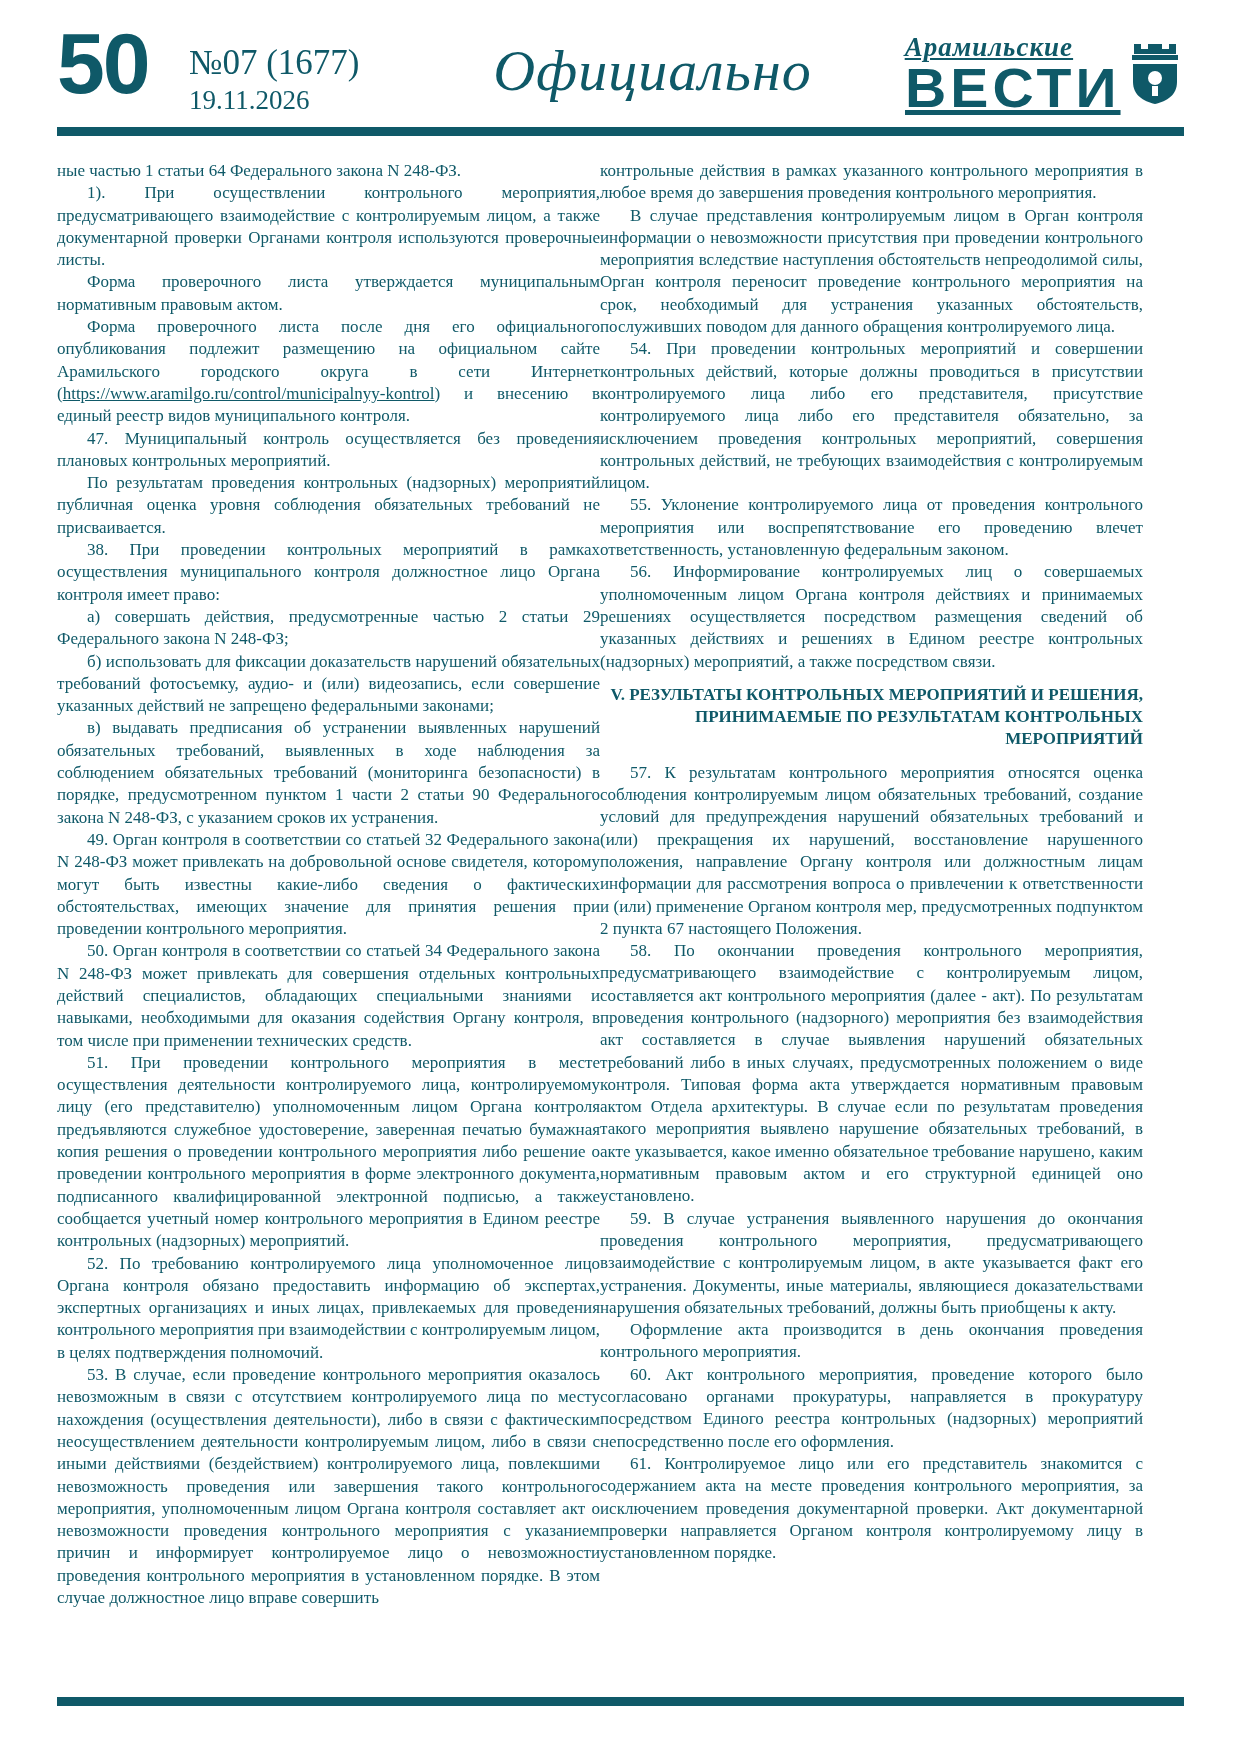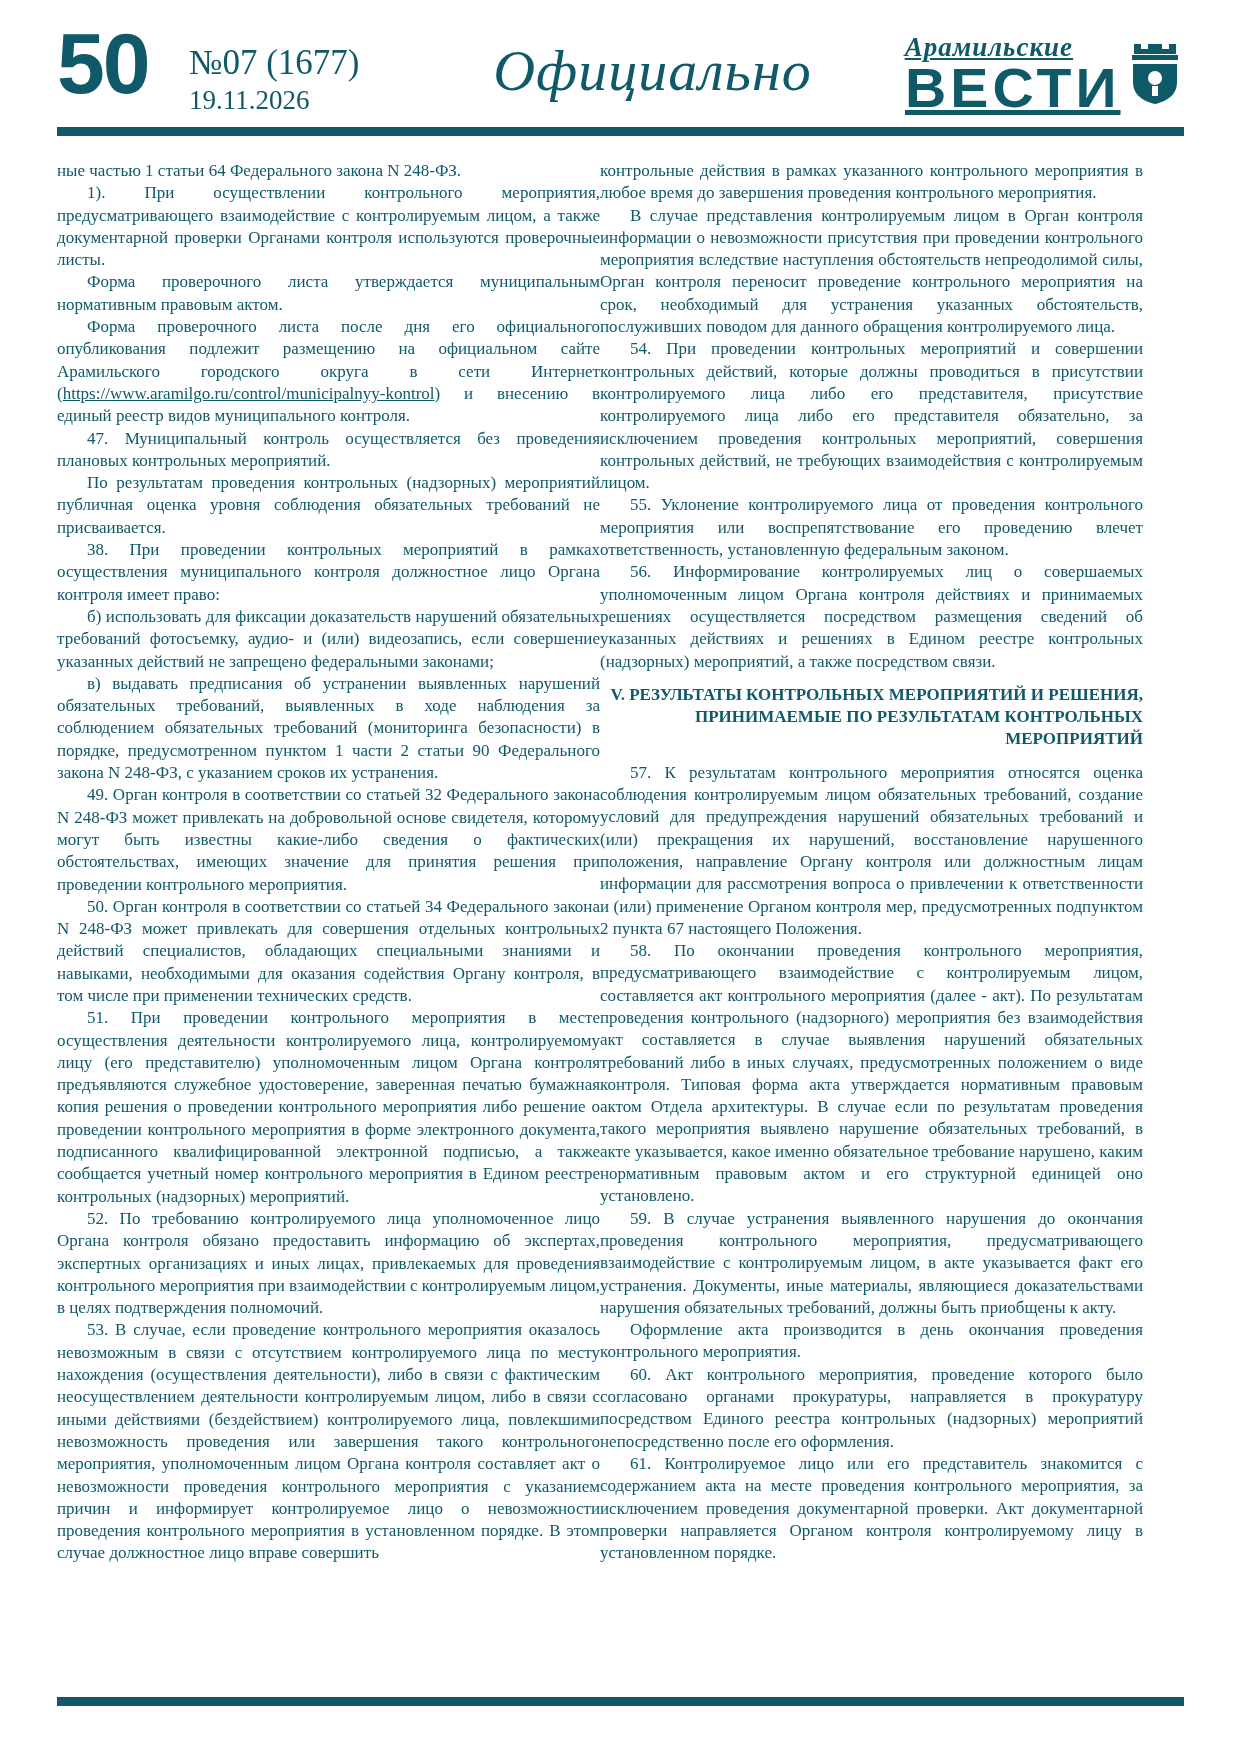--- a/index.html
+++ b/index.html
@@ -104,20 +104,21 @@
 
   <div class="columns">
     <div class="col">
         <p class="para no-indent">ные частью 1 статьи 64 Федерального закона N 248-ФЗ.</p>
         <p class="para">1). При осуществлении контрольного мероприятия, предусматривающего взаимодействие с контролируемым лицом, а также документарной проверки Органами контроля используются проверочные листы.</p>
         <p class="para">Форма проверочного листа утверждается муниципальным нормативным правовым актом.</p>
         <p class="para">Форма проверочного листа после дня его официального опубликования подлежит размещению на официальном сайте Арамильского городского округа в сети Интернет (<span class="link">https://www.aramilgo.ru/control/municipalnyy-kontrol</span>) и внесению в единый реестр видов муниципального контроля.</p>
         <p class="para">47. Муниципальный контроль осуществляется без проведения плановых контрольных мероприятий.</p>
         <p class="para">По результатам проведения контрольных (надзорных) мероприятий публичная оценка уровня соблюдения обязательных требований не присваивается.</p>
         <p class="para">38. При проведении контрольных мероприятий в рамках осуществления муниципального контроля должностное лицо Органа контроля имеет право:</p>
+        <p class="para">а) совершать действия, предусмотренные частью 2 статьи 29 Федерального закона N 248-ФЗ;</p>
         <p class="para">б) использовать для фиксации доказательств нарушений обязательных требований фотосъемку, аудио- и (или) видеозапись, если совершение указанных действий не запрещено федеральными законами;</p>
         <p class="para">в) выдавать предписания об устранении выявленных нарушений обязательных требований, выявленных в ходе наблюдения за соблюдением обязательных требований (мониторинга безопасности) в порядке, предусмотренном пунктом 1 части 2 статьи 90 Федерального закона N 248-ФЗ, с указанием сроков их устранения.</p>
         <p class="para">49. Орган контроля в соответствии со статьей 32 Федерального закона N 248-ФЗ может привлекать на добровольной основе свидетеля, которому могут быть известны какие-либо сведения о фактических обстоятельствах, имеющих значение для принятия решения при проведении контрольного мероприятия.</p>
         <p class="para">50. Орган контроля в соответствии со статьей 34 Федерального закона N 248-ФЗ может привлекать для совершения отдельных контрольных действий специалистов, обладающих специальными знаниями и навыками, необходимыми для оказания содействия Органу контроля, в том числе при применении технических средств.</p>
         <p class="para">51. При проведении контрольного мероприятия в месте осуществления деятельности контролируемого лица, контролируемому лицу (его представителю) уполномоченным лицом Органа контроля предъявляются служебное удостоверение, заверенная печатью бумажная копия решения о проведении контрольного мероприятия либо решение о проведении контрольного мероприятия в форме электронного документа, подписанного квалифицированной электронной подписью, а также сообщается учетный номер контрольного мероприятия в Едином реестре контрольных (надзорных) мероприятий.</p>
         <p class="para">52. По требованию контролируемого лица уполномоченное лицо Органа контроля обязано предоставить информацию об экспертах, экспертных организациях и иных лицах, привлекаемых для проведения контрольного мероприятия при взаимодействии с контролируемым лицом, в целях подтверждения полномочий.</p>
         <p class="para">53. В случае, если проведение контрольного мероприятия оказалось невозможным в связи с отсутствием контролируемого лица по месту нахождения (осуществления деятельности), либо в связи с фактическим неосуществлением деятельности контролируемым лицом, либо в связи с иными действиями (бездействием) контролируемого лица, повлекшими невозможность проведения или завершения такого контрольного мероприятия, уполномоченным лицом Органа контроля составляет акт о невозможности проведения контрольного мероприятия с указанием причин и информирует контролируемое лицо о невозможности проведения контрольного мероприятия в установленном порядке. В этом случае должностное лицо вправе совершить</p>
       </div>
     <div class="col">
         <p class="para no-indent">контрольные действия в рамках указанного контрольного мероприятия в любое время до завершения проведения контрольного мероприятия.</p>

